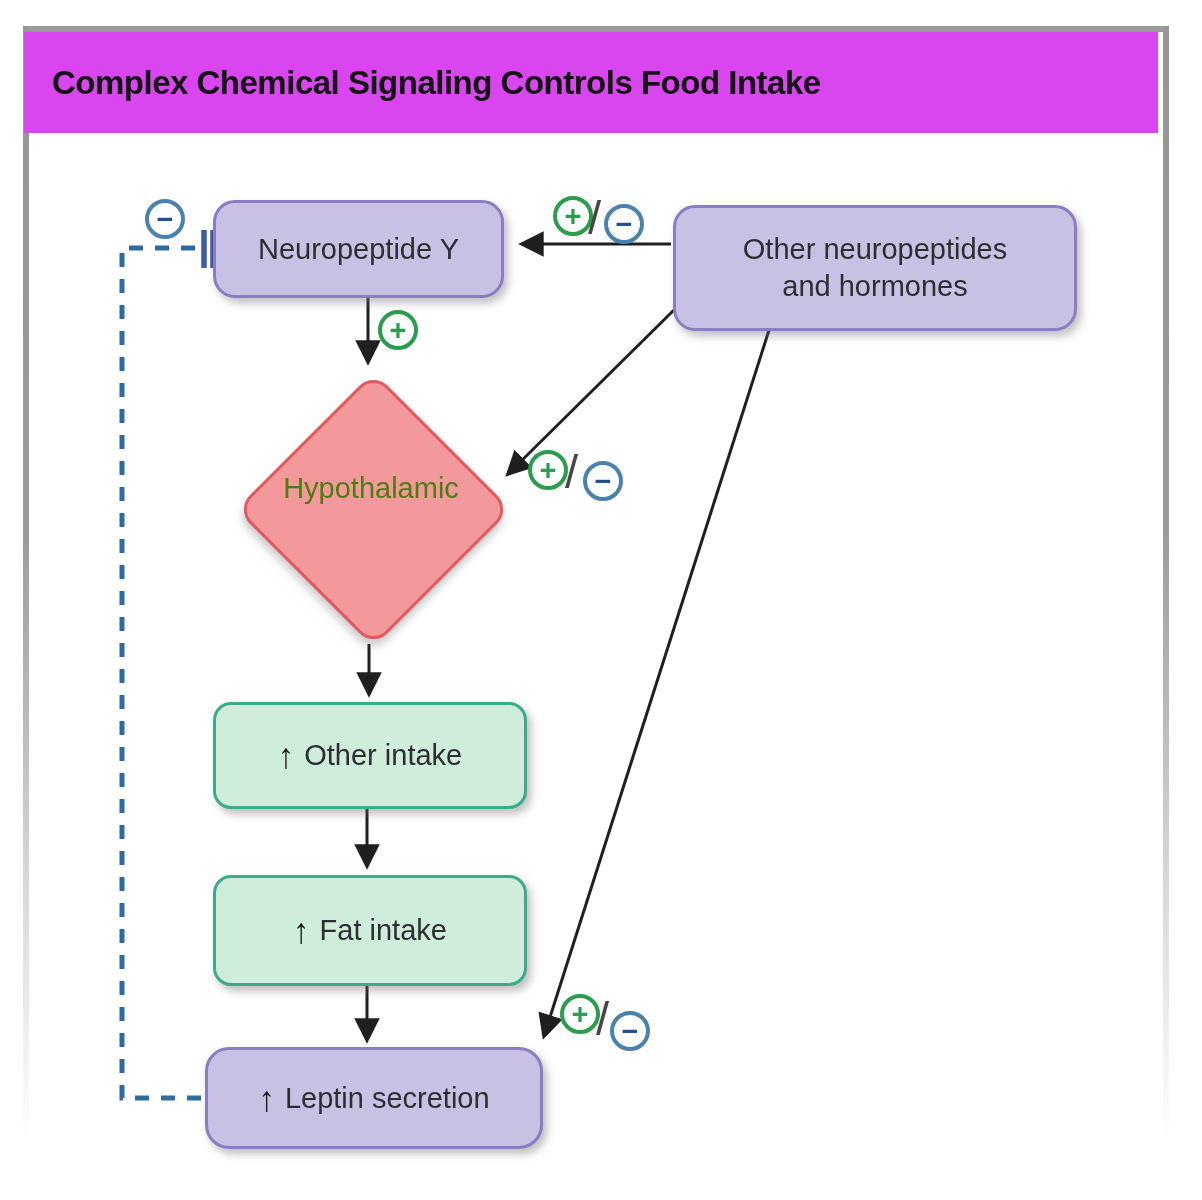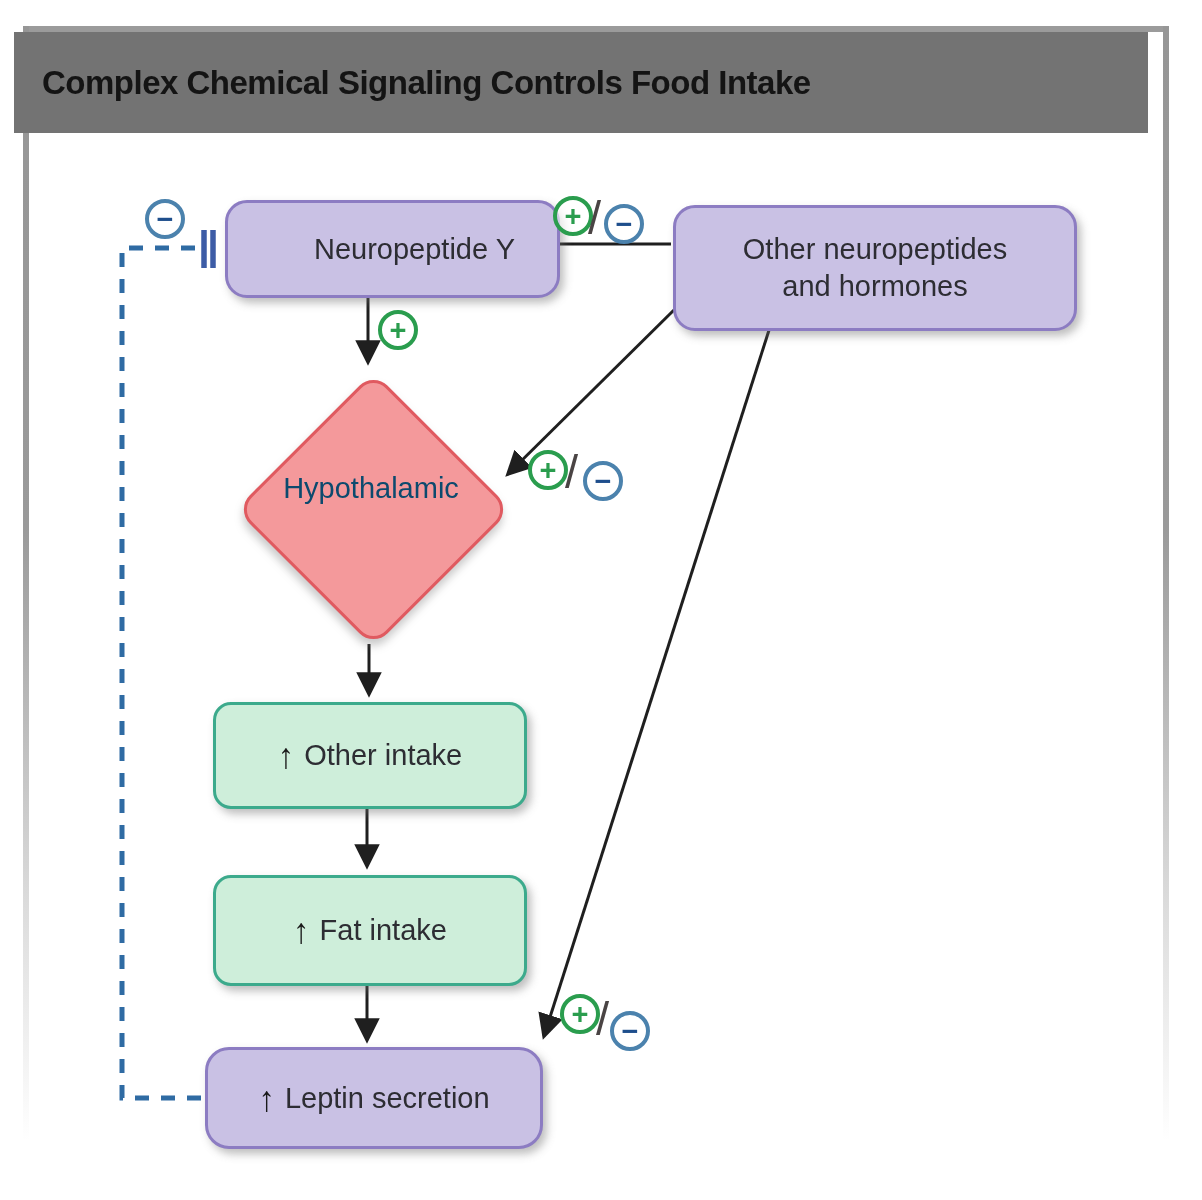--- a/index.html
+++ b/index.html
@@ -10,53 +10,53 @@
   
   .frame-top { position:absolute; left:23px; top:26px; width:1146px; height:6px; background:#9b9b9b; }
   .frame-left, .frame-right {
     position:absolute; top:26px; width:6px; height:1115px;
     background:linear-gradient(to bottom, #969696 0%, #9a9a9a 45%, rgba(150,150,150,0.35) 78%, rgba(150,150,150,0) 100%);
   }
   .frame-left  { left:23px; }
   .frame-right { left:1163px; }
   
   .title-bar {
-    position:absolute; left:14px; top:32px; width:1134px; height:101px;
-    background:#737373; display:flex; align-items:center;
+    position:absolute; left:24px; top:32px; width:1134px; height:101px;
+    background:#d946ef; display:flex; align-items:center;
   }
   .title-bar h1 {
     margin:0 0 0 28px; font-size:33px; font-weight:bold; color:#141414; letter-spacing:-0.5px;
   }
   
   .node {
     position:absolute; display:flex; align-items:center; justify-content:center;
     font-size:29px; color:#2d2d33; text-align:center;
     box-shadow:4px 5px 9px rgba(110,110,110,0.45);
   }
   .purple { background:#c9c1e4; border:3px solid #8c7cc2; border-radius:22px; }
   .green  { background:#ceeeda; border:3px solid #3caa8c; border-radius:18px; }
-  .npy    { left:225px; top:200px; width:285px; height:92px;padding-left:44px; }
+  .npy    { left:213px; top:200px; width:285px; height:92px; }
   .other  { left:673px; top:205px; width:398px; height:120px; line-height:37px;align-items:center; }
   .food   { left:213px; top:702px; width:308px; height:101px; }
   .fat    { left:213px; top:875px; width:308px; height:105px; }
   .leptin { left:205px; top:1047px; width:332px; height:96px; border-radius:24px; }
   .up-arrow-glyph {
     font-weight:900; font-size:33px; color:#1a1a1a; margin-right:10px; line-height:1;
     transform:scaleY(1.08);
   }
   
   .diamond-shape {
     position:absolute; left:276px; top:412px; width:189px; height:189px;
     background:#f4999b; border:3px solid #e05a60; border-radius:20px;
     transform:rotate(45deg);
     box-shadow:4px 5px 9px rgba(120,120,120,0.4);
   }
   .diamond-label {
     position:absolute; left:240px; top:470px; width:262px;
-    font-size:29px; line-height:37px; color:#0c4a6e; text-align:center;
+    font-size:29px; line-height:37px; color:#4d7c0f; text-align:center;
   }
   
   .connectors { position:absolute; left:0; top:0; width:1202px; height:1200px; pointer-events:none; }
   
   .pm-circle {
     position:absolute; box-sizing:border-box; width:40px; height:40px;
     border-radius:50%; display:flex; align-items:center; justify-content:center;
     font-size:29px; font-weight:bold; line-height:1; background:rgba(255,255,255,0.6);
   }
   .pm-plus  { border:4px solid #2a9d4e; color:#2a9d4e; }

